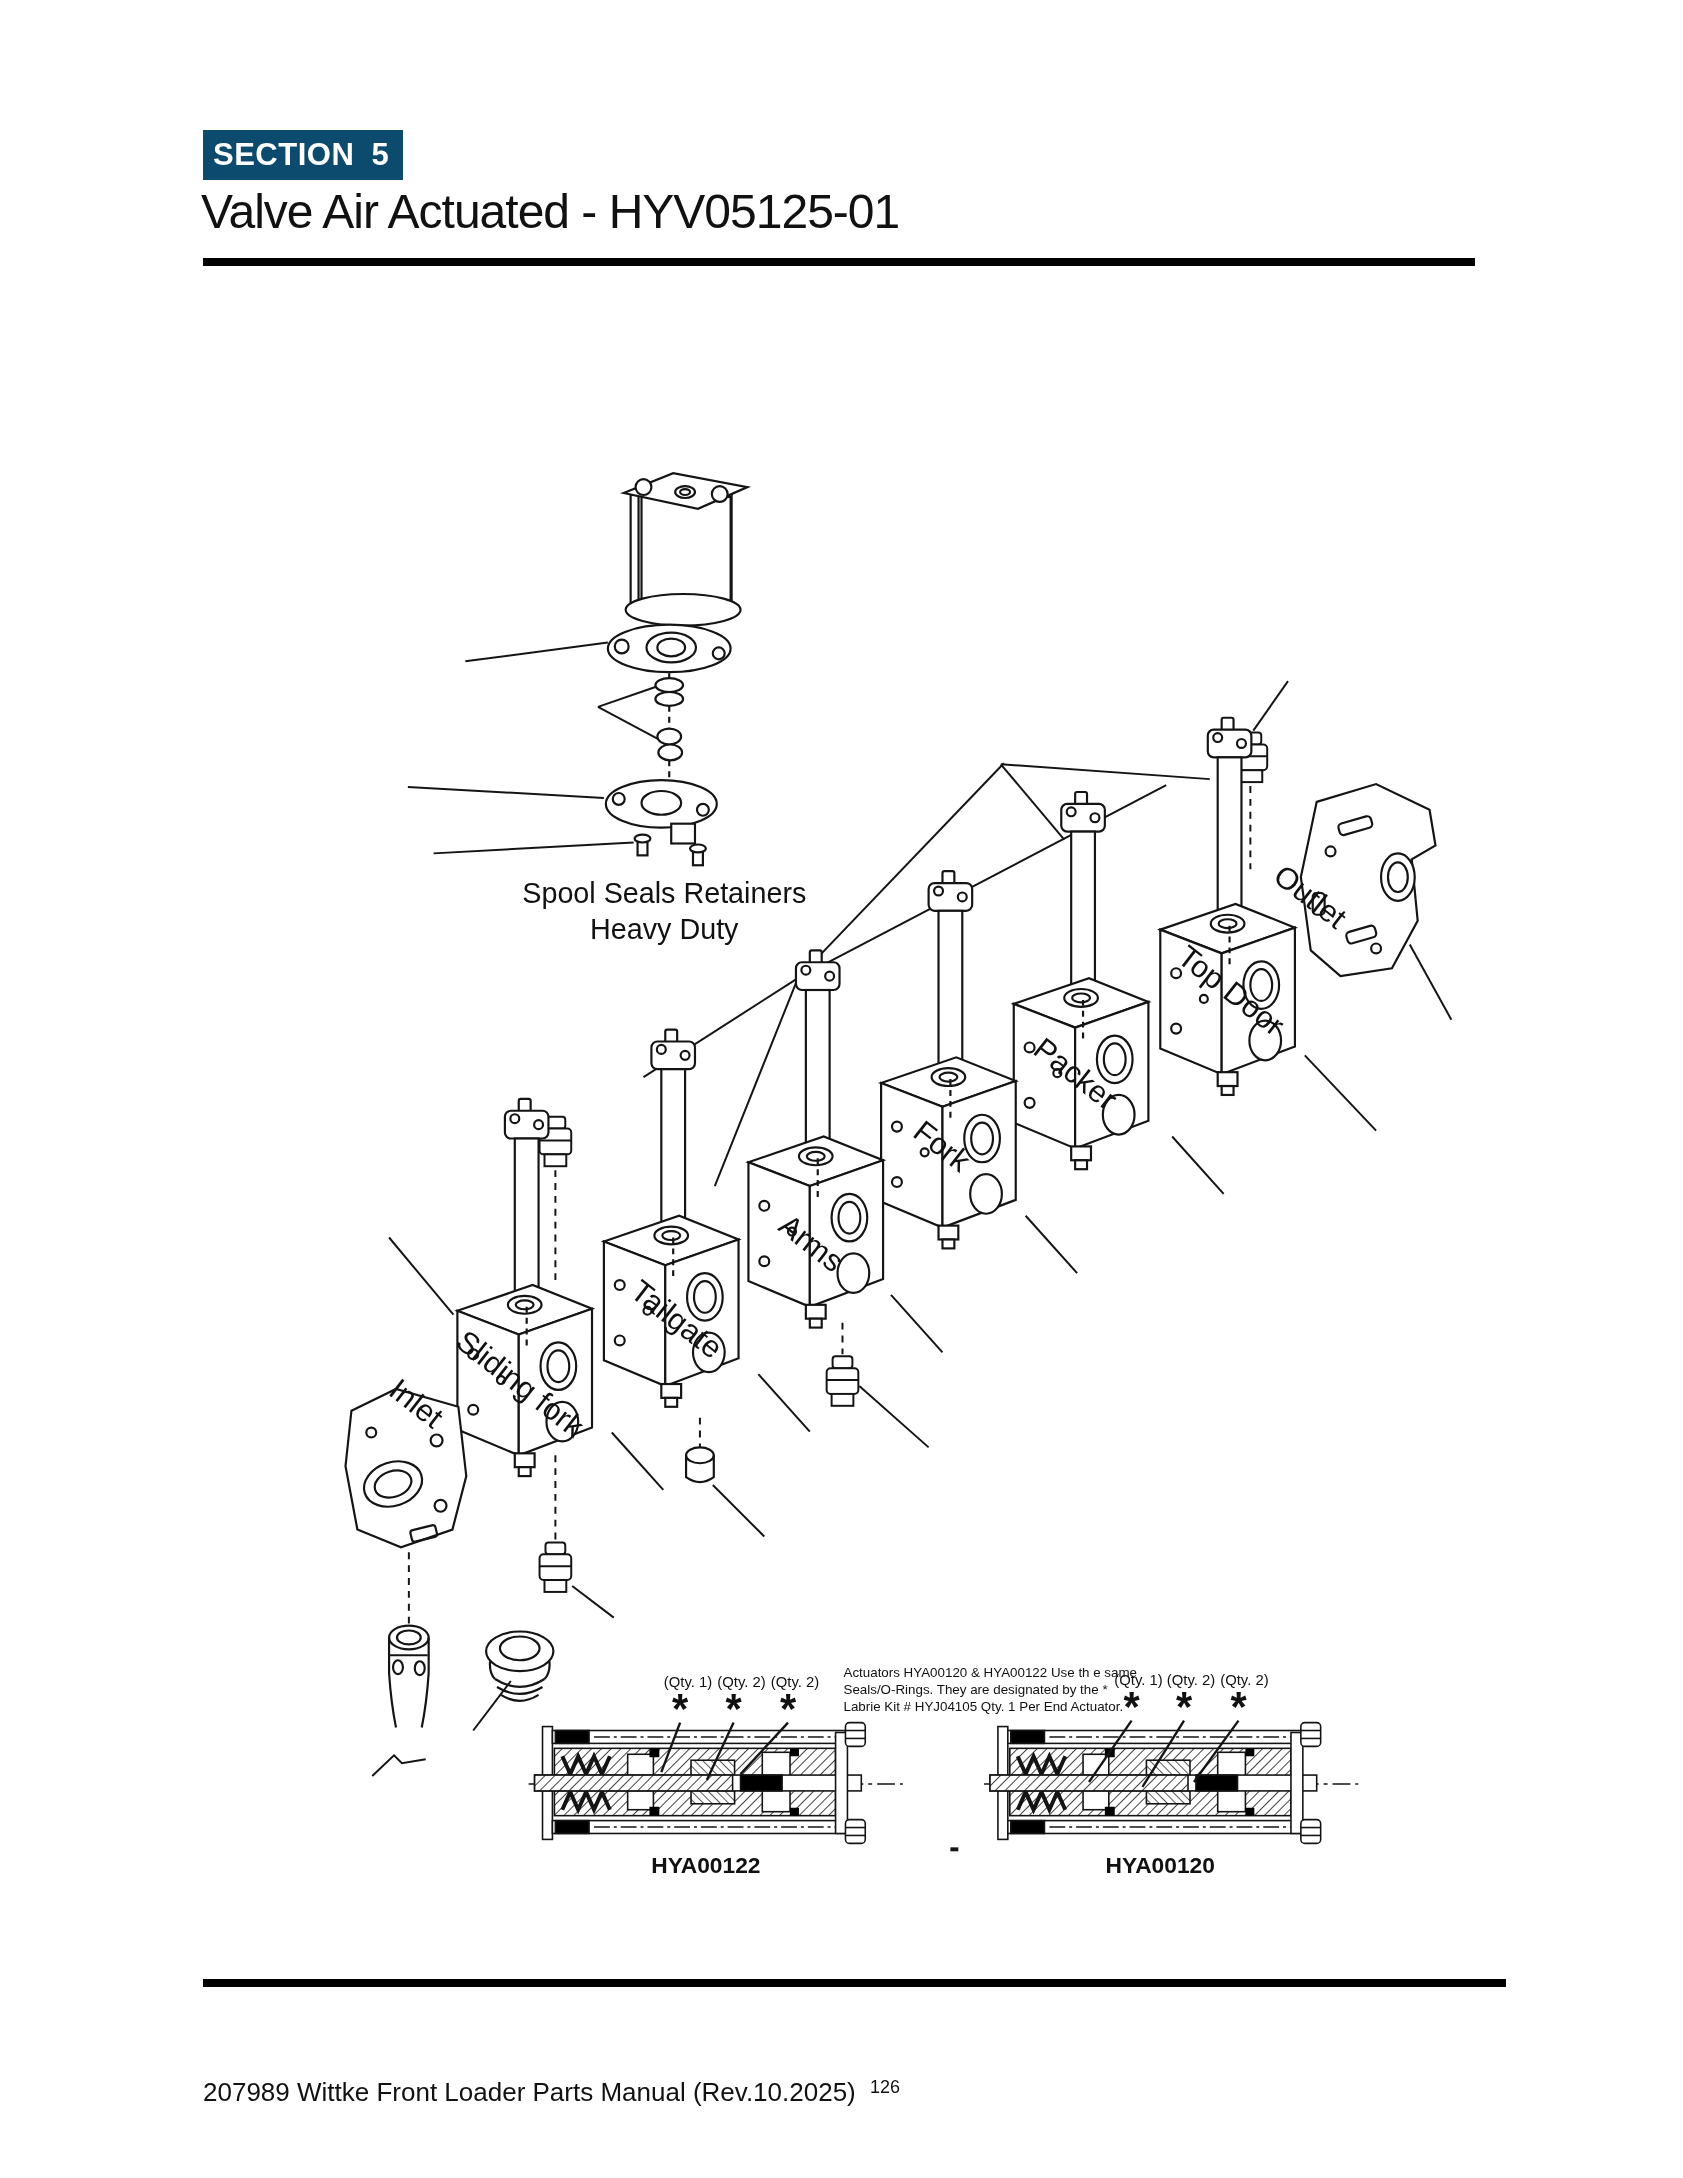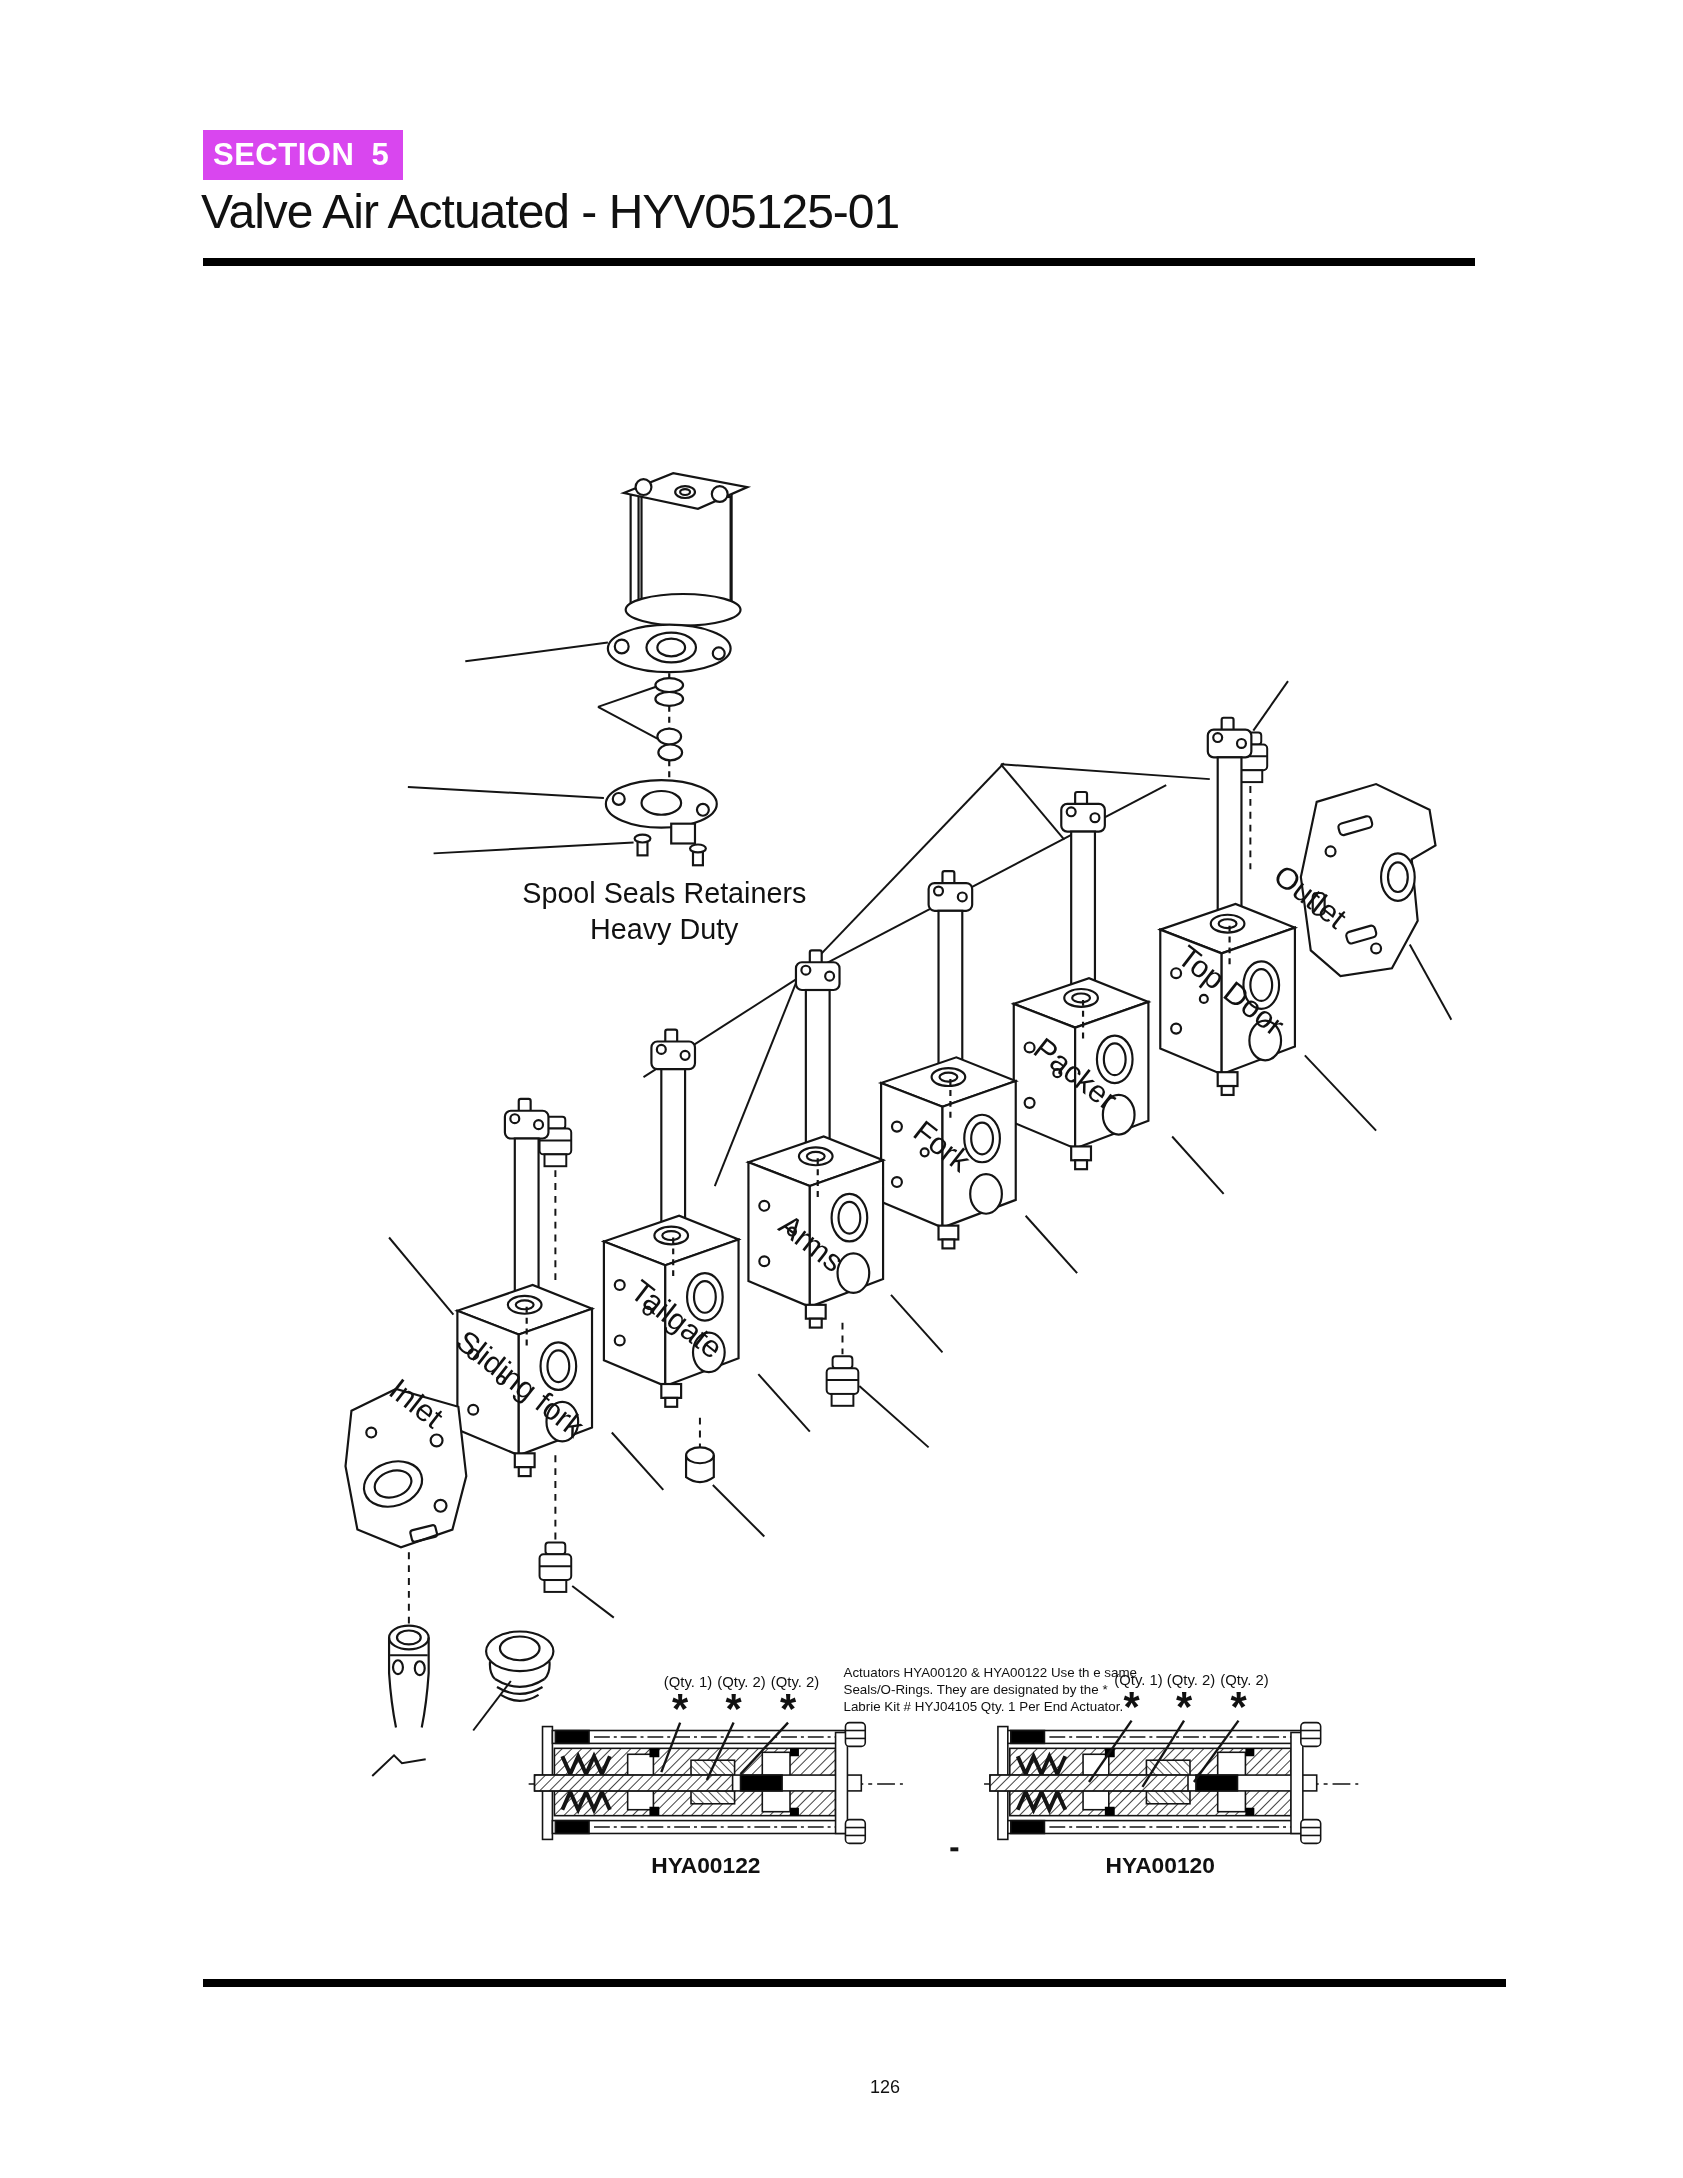--- a/index.html
+++ b/index.html
@@ -1,19 +1,19 @@
 <!DOCTYPE html>
 <html><head>
 <meta charset="utf-8">
 <style>
   html,body{margin:0;padding:0;background:#fff;}
   .page{position:relative;width:1683px;height:2178px;background:#ffffff;
         font-family:"Liberation Sans",sans-serif;color:#111;overflow:hidden;}
   .section-badge{position:absolute;left:203px;top:130px;width:200px;height:50px;
-        background:#d946ef;color:#fff;display:flex;align-items:center;
+        background:#0c4a6e;color:#fff;display:flex;align-items:center;
         font-weight:bold;font-size:31px;padding-left:10px;letter-spacing:0.5px;
         word-spacing:8px;box-sizing:border-box;}
   .page-title{position:absolute;left:201px;top:184px;font-weight:normal;font-size:48px;
         letter-spacing:-1px;white-space:nowrap;}
   .rule-top{position:absolute;left:203px;top:258px;width:1272px;height:8px;background:#000;}
   .rule-bottom{position:absolute;left:203px;top:1979px;width:1303px;height:8px;background:#000;}
   .footer-text{position:absolute;left:203px;top:2077px;font-size:26px;white-space:nowrap;}
   .footer-page{position:absolute;left:870px;top:2077px;font-size:18px;}
   svg.diagram{position:absolute;left:0;top:0;}
   svg text{font-family:"Liberation Sans",sans-serif;fill:#111;}
@@ -278,15 +278,16 @@
         <line x1="1196" y1="1738" x2="1154" y2="1805"></line>
         <line x1="1251" y1="1738" x2="1206" y2="1800"></line>
       </g>
     </g>
     <text class="partid" x="1172" y="1892">HYA00120</text>
 
     <rect x="960" y="1866" width="8" height="4" fill="#141414"></rect>
   </svg>
 
   <div class="rule-bottom"></div>
+  <div class="footer-text">207989 Wittke Front Loader Parts Manual (Rev.10.2025)</div>
   <div class="footer-page">126</div>
 </div>
 
 
 </body></html>

